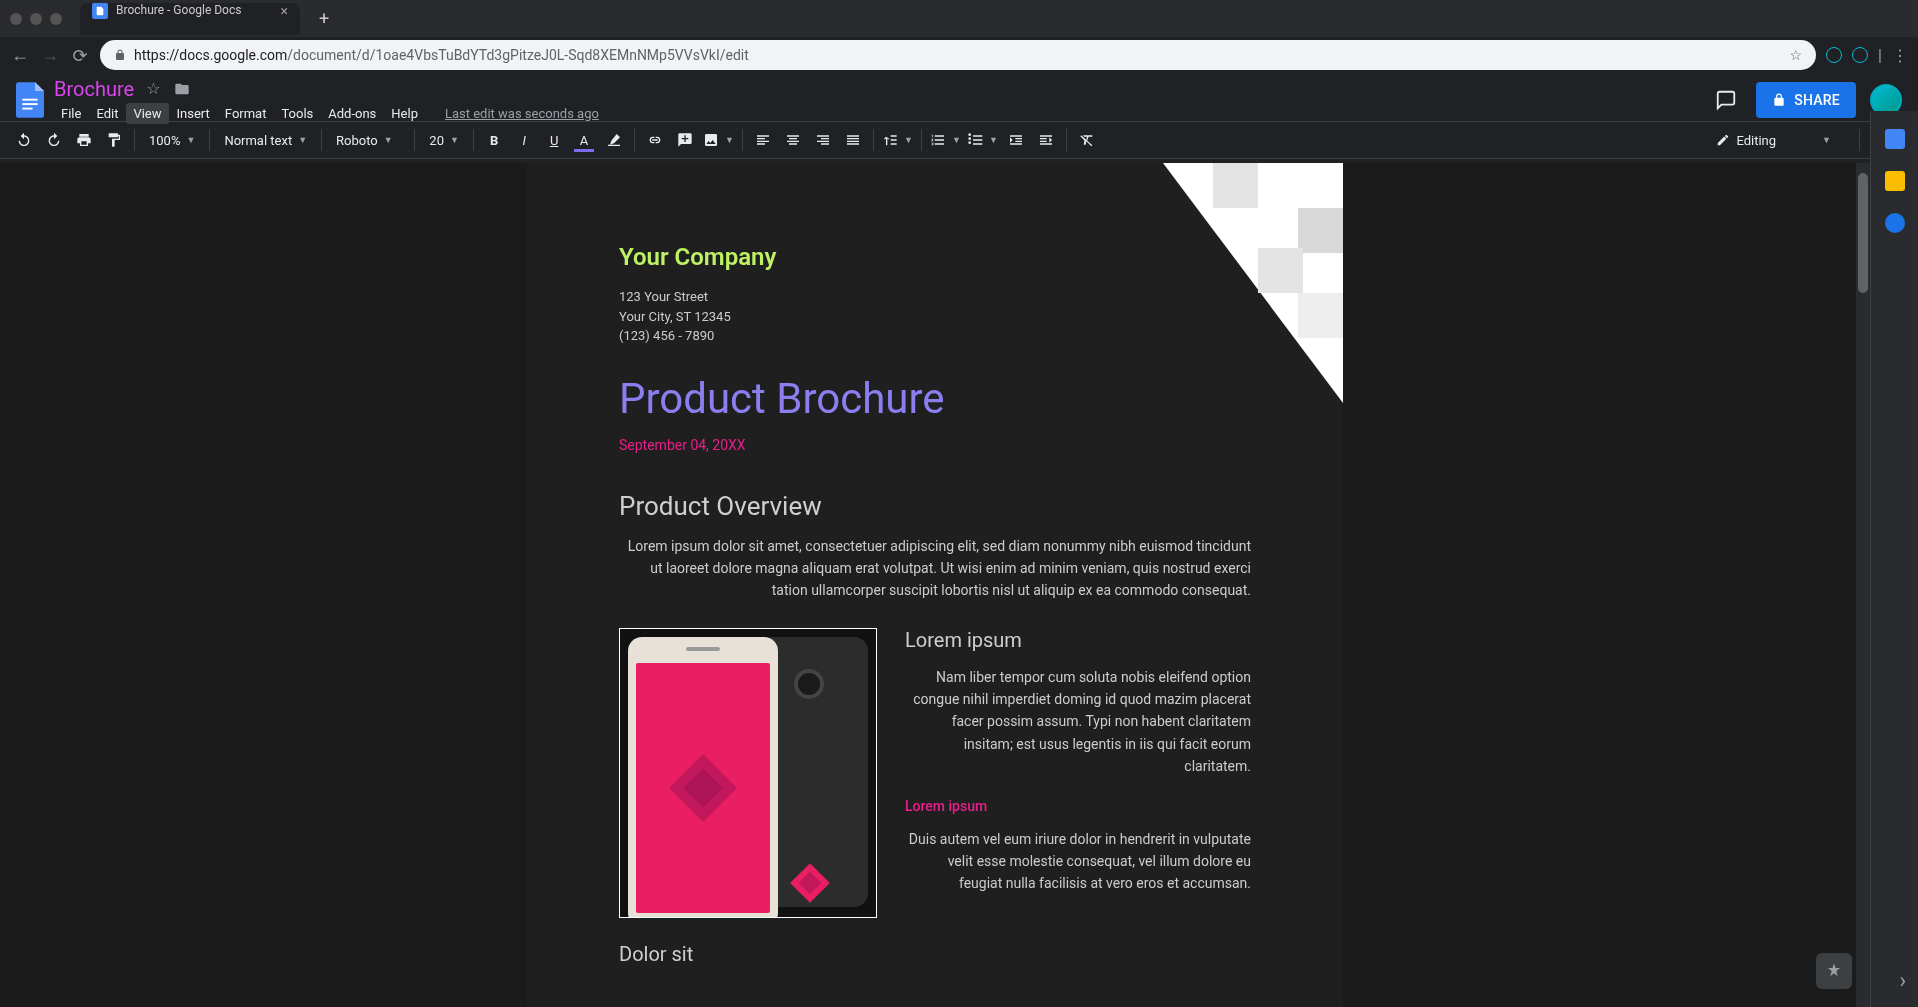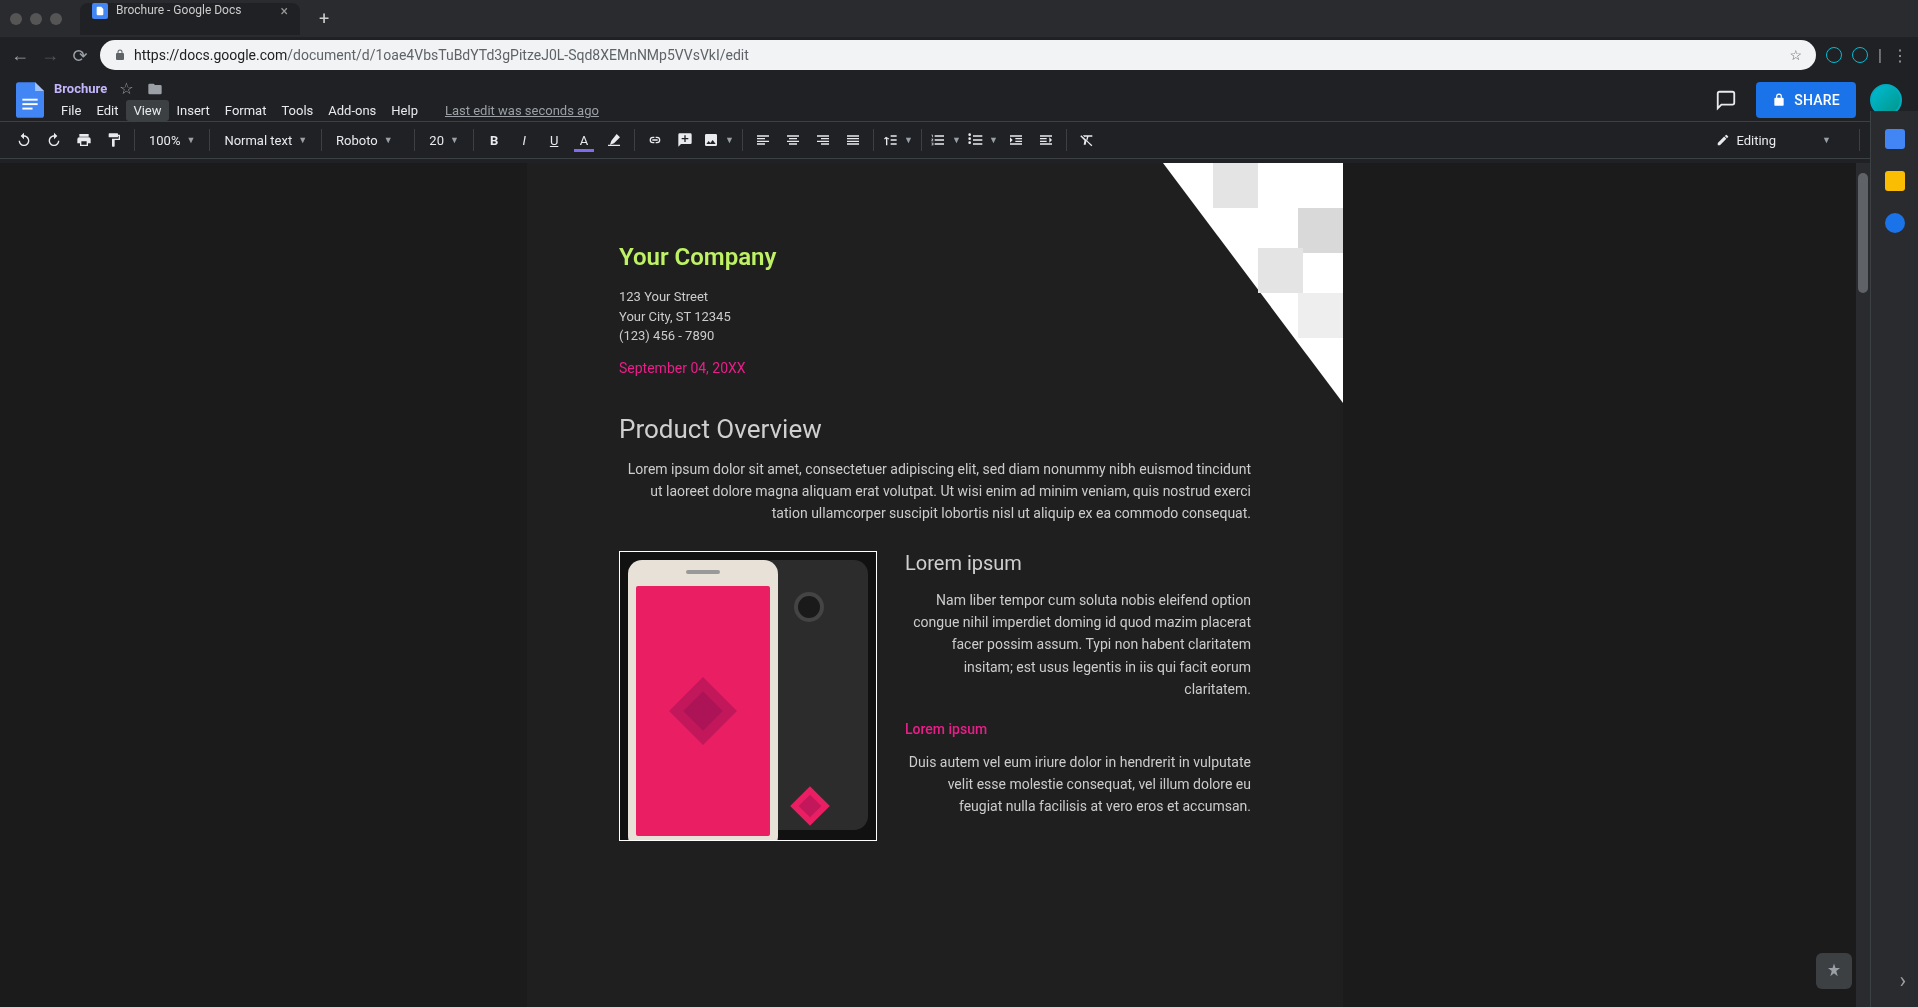--- a/index.html
+++ b/index.html
@@ -23,21 +23,21 @@
 .addr-right { display:flex; gap:10px; align-items:center; }
 .ext-dot { width:16px; height:16px; border-radius:50%; border:1px solid #5f6368; }
 .addr-icon { color:#9aa0a6; font-size:16px; }
 
 
 .app-header { height:48px; display:flex; align-items:center; padding:6px 16px 0 10px; }
 .docs-logo { width:40px; height:40px; display:flex; align-items:center; justify-content:center; }
 .docs-logo svg { width:28px; height:36px; }
 .title-block { margin-left:4px; }
 .title-row { display:flex; align-items:center; gap:12px; }
-.doc-title { font-size:13px; color:#c4b5fd;font-weight:bold; }
+.doc-title { font-size:20px; color:#d946ef; }
 .star-icon, .folder-icon { color:#9aa0a6; font-size:16px; }
 .menu-row { display:flex; gap:1px; margin-top:2px; font-size:13px; color:#e8eaed; }
 .menu-item { padding:3px 7px; border-radius:3px; }
 .menu-item.active { background:#3c4043; }
 .last-edit { text-decoration:underline; color:#9aa0a6; margin-left:12px; padding:3px 7px; font-size:13px; }
 .header-right { margin-left:auto; display:flex; align-items:center; gap:14px; }
 .comment-btn { width:32px; height:32px; display:flex; align-items:center; justify-content:center; color:#e8eaed; }
 .share-btn { background:#1a73e8; color:#fff; height:36px; padding:0 16px; border-radius:4px; display:flex; align-items:center; gap:8px; font-size:14px; font-weight:500; letter-spacing:.25px; }
 .avatar { width:32px; height:32px; border-radius:50%; background:linear-gradient(135deg,#00bcd4,#009688); border:2px solid #00acc1; }
 
@@ -339,20 +339,21 @@
       <polygon points="60,0 240,0 240,240" fill="#ffffff"></polygon>
       <rect x="110" y="0" width="45" height="45" fill="#e4e4e4"></rect>
       <rect x="195" y="45" width="45" height="45" fill="#d9d9d9"></rect>
       <rect x="155" y="85" width="45" height="45" fill="#e4e4e4"></rect>
       <rect x="195" y="130" width="45" height="45" fill="#eeeeee"></rect>
     </svg>
     <div class="company">Your Company</div>
     <div class="addr-line">123 Your Street</div>
     <div class="addr-line">Your City, ST 12345</div>
     <div class="addr-line">(123) 456 - 7890</div>
+    <h1 class="doc-h1">Product Brochure</h1>
     <div class="doc-date">September 04, 20XX</div>
     <h2 class="sec-h2">Product Overview</h2>
     <p class="body-p">Lorem ipsum dolor sit amet, consectetuer adipiscing elit, sed diam nonummy nibh euismod tincidunt ut laoreet dolore magna aliquam erat volutpat. Ut wisi enim ad minim veniam, quis nostrud exerci tation ullamcorper suscipit lobortis nisl ut aliquip ex ea commodo consequat.</p>
     <div class="two-col">
       <div class="phone-img">
         <div class="phone-back"></div>
         <div class="phone-cam"></div>
         <div class="phone-front"></div>
         <div class="phone-speaker"></div>
         <div class="phone-screen">
@@ -362,20 +363,21 @@
           </div>
         <div class="diamond-small"></div>
       </div>
       <div class="col-right">
         <h3 class="sub-h3">Lorem ipsum</h3>
         <p class="body-p">Nam liber tempor cum soluta nobis eleifend option congue nihil imperdiet doming id quod mazim placerat facer possim assum. Typi non habent claritatem insitam; est usus legentis in iis qui facit eorum claritatem.</p>
         <div class="pink-h">Lorem ipsum</div>
         <p class="body-p">Duis autem vel eum iriure dolor in hendrerit in vulputate velit esse molestie consequat, vel illum dolore eu feugiat nulla facilisis at vero eros et accumsan.</p>
       </div>
     </div>
+    <h3 class="sub-h3" style="margin-top:24px">Dolor sit</h3>
   </div>
 </div>
 
 <div class="scroll-track">
     <div class="scroll-thumb"></div>
   </div>
 
 <div class="side-strip">
   <div class="side-icon" style="background:#4285f4"></div>
   <div class="side-icon" style="background:#fbbc04"></div>

